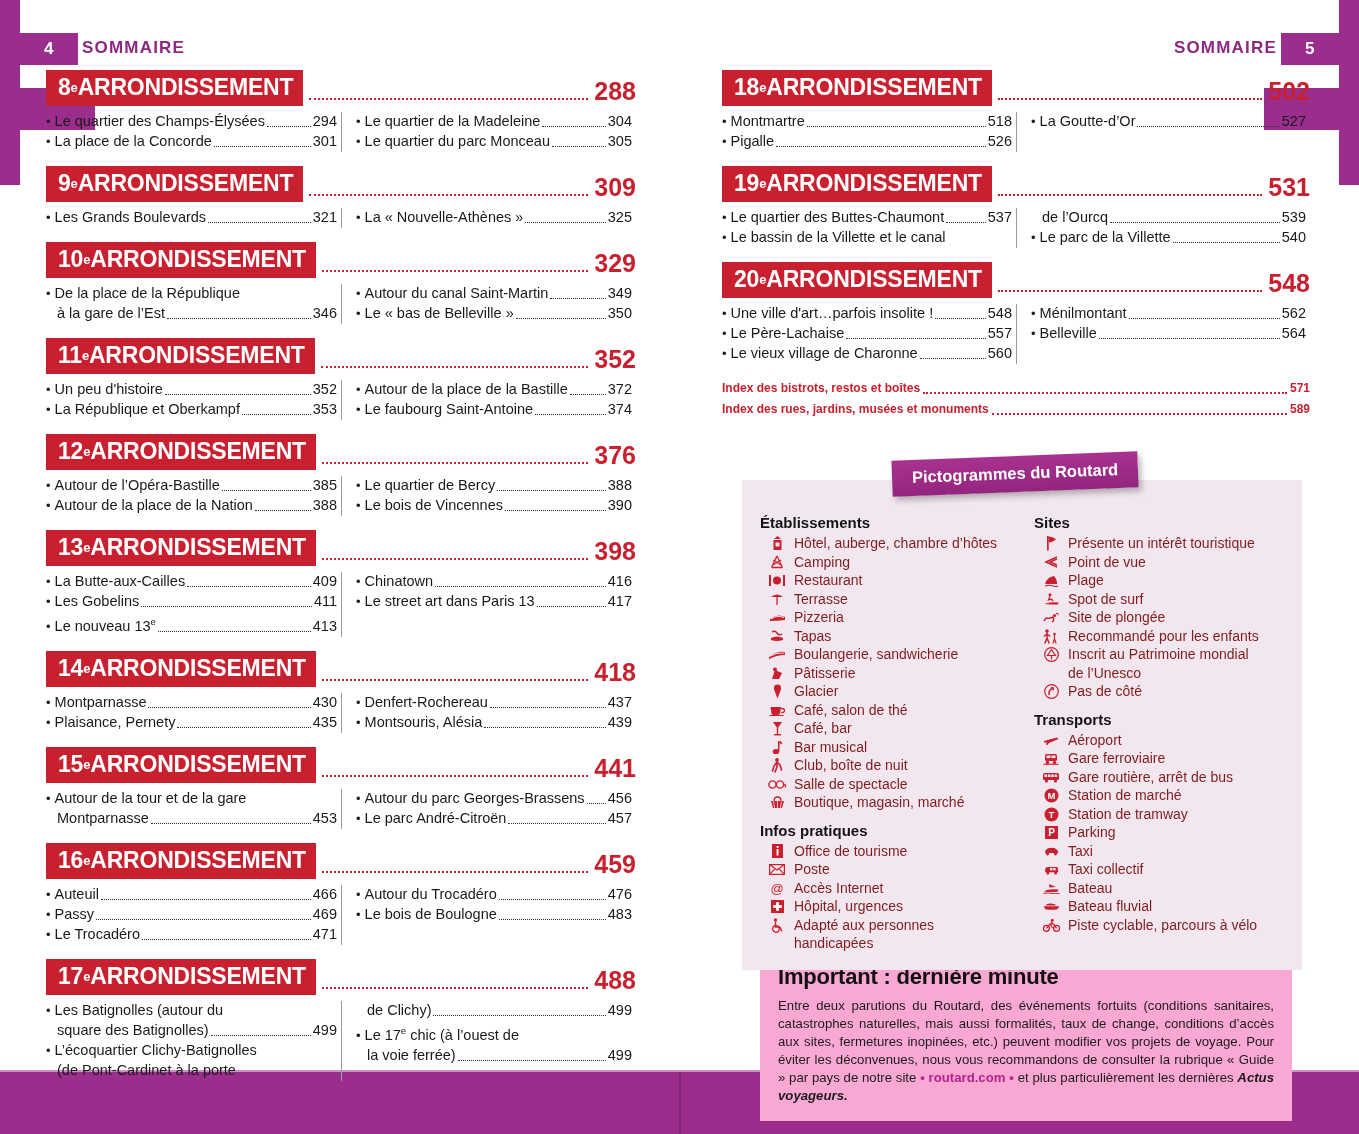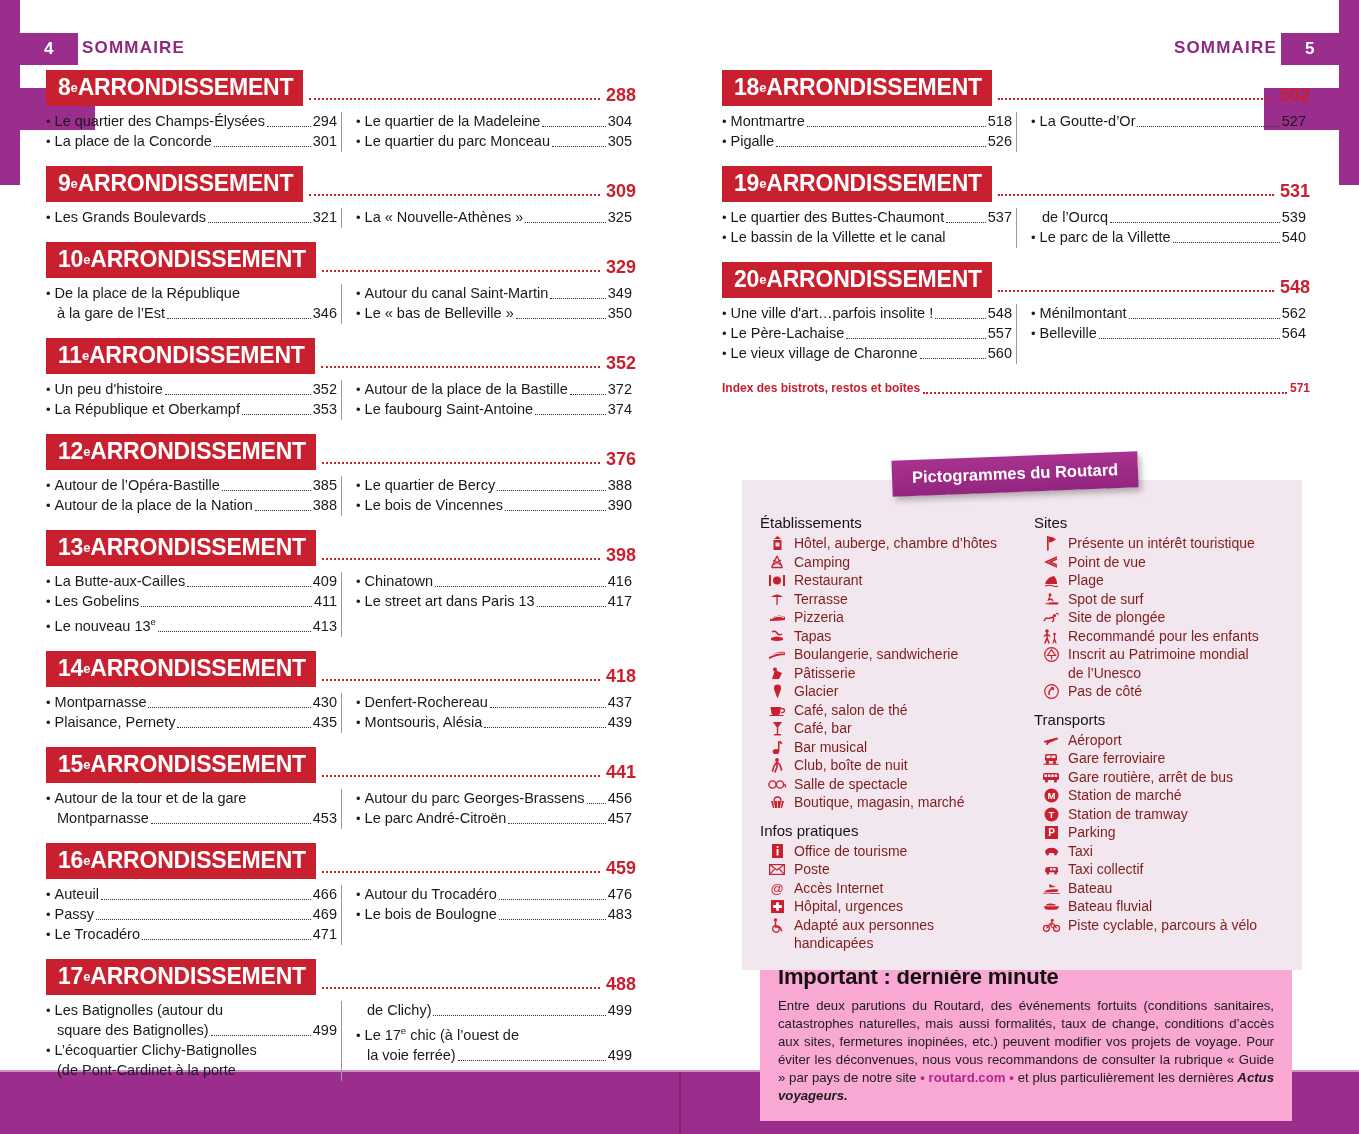--- a/index.html
+++ b/index.html
@@ -69,21 +69,21 @@
   }
   .arr-bar sup { font-size:13px; vertical-align:super; font-weight:bold; }
   .arr-dots {
     flex:1 1 auto;
     align-self:flex-end;
     border-bottom: 2.5px dotted #C8202F;
     height: 14px;
     margin: 0 6px 6px 6px;
   }
   .arr-page {
-    color:#C8202F; font-size:18px; font-weight:bold;
+    color:#C8202F; font-size:25px; font-weight:bold;
     align-self:flex-end; margin-bottom:0px;
     flex:0 0 auto;
   }
 
   
   .arr-cols { display:flex; padding-top:2px; }
   .arr-col  { width:50%; padding-right:4px; }
   .arr-col.second { padding-left:14px; border-left:1px solid #9a9a9a; }
 
   .entry {
@@ -131,21 +131,21 @@
     background:#F3E7EF;
     padding:34px 18px 16px 18px;
     display:flex;
     position:relative;
     z-index:1;
   }
   .picto-col { width:50%; }
   .picto-col.right { padding-left:12px; }
 
   .picto-group-title {
-    font-size:15px; font-weight:normal; color:#141414;
+    font-size:15px; font-weight:bold; color:#141414;
     margin-bottom:4px; margin-top:10px;
   }
   .picto-group-title.first { margin-top:0; }
 
   .picto-row { display:flex; align-items:flex-start; line-height:17.5px; margin-bottom:1px; }
   .picto-ico {
     width:34px; flex:0 0 34px; text-align:center;
     color:#C8202F; font-size:14px; line-height:17.5px;
     display:flex; align-items:center; justify-content:center;
     height:17.5px;
@@ -736,20 +736,25 @@
               <span class="epage">564</span>
             </div>
           </div>
         </div>
       </div>
       <div class="index-list">
         <div class="index-line">
           <span class="ititle">Index des bistrots, restos et boîtes</span>
           <span class="idots"></span>
           <span class="ipage">571</span>
+        </div>
+        <div class="index-line">
+          <span class="ititle">Index des rues, jardins, musées et monuments</span>
+          <span class="idots"></span>
+          <span class="ipage">589</span>
         </div>
       </div>
     </div>
 
   <div class="picto-wrap">
     <div class="picto-banner">Pictogrammes du Routard</div>
     <div class="picto-panel">
       <div class="picto-col left" id="picto-left">
           <div class="picto-group-title first">Établissements</div>
           <div class="picto-row">

